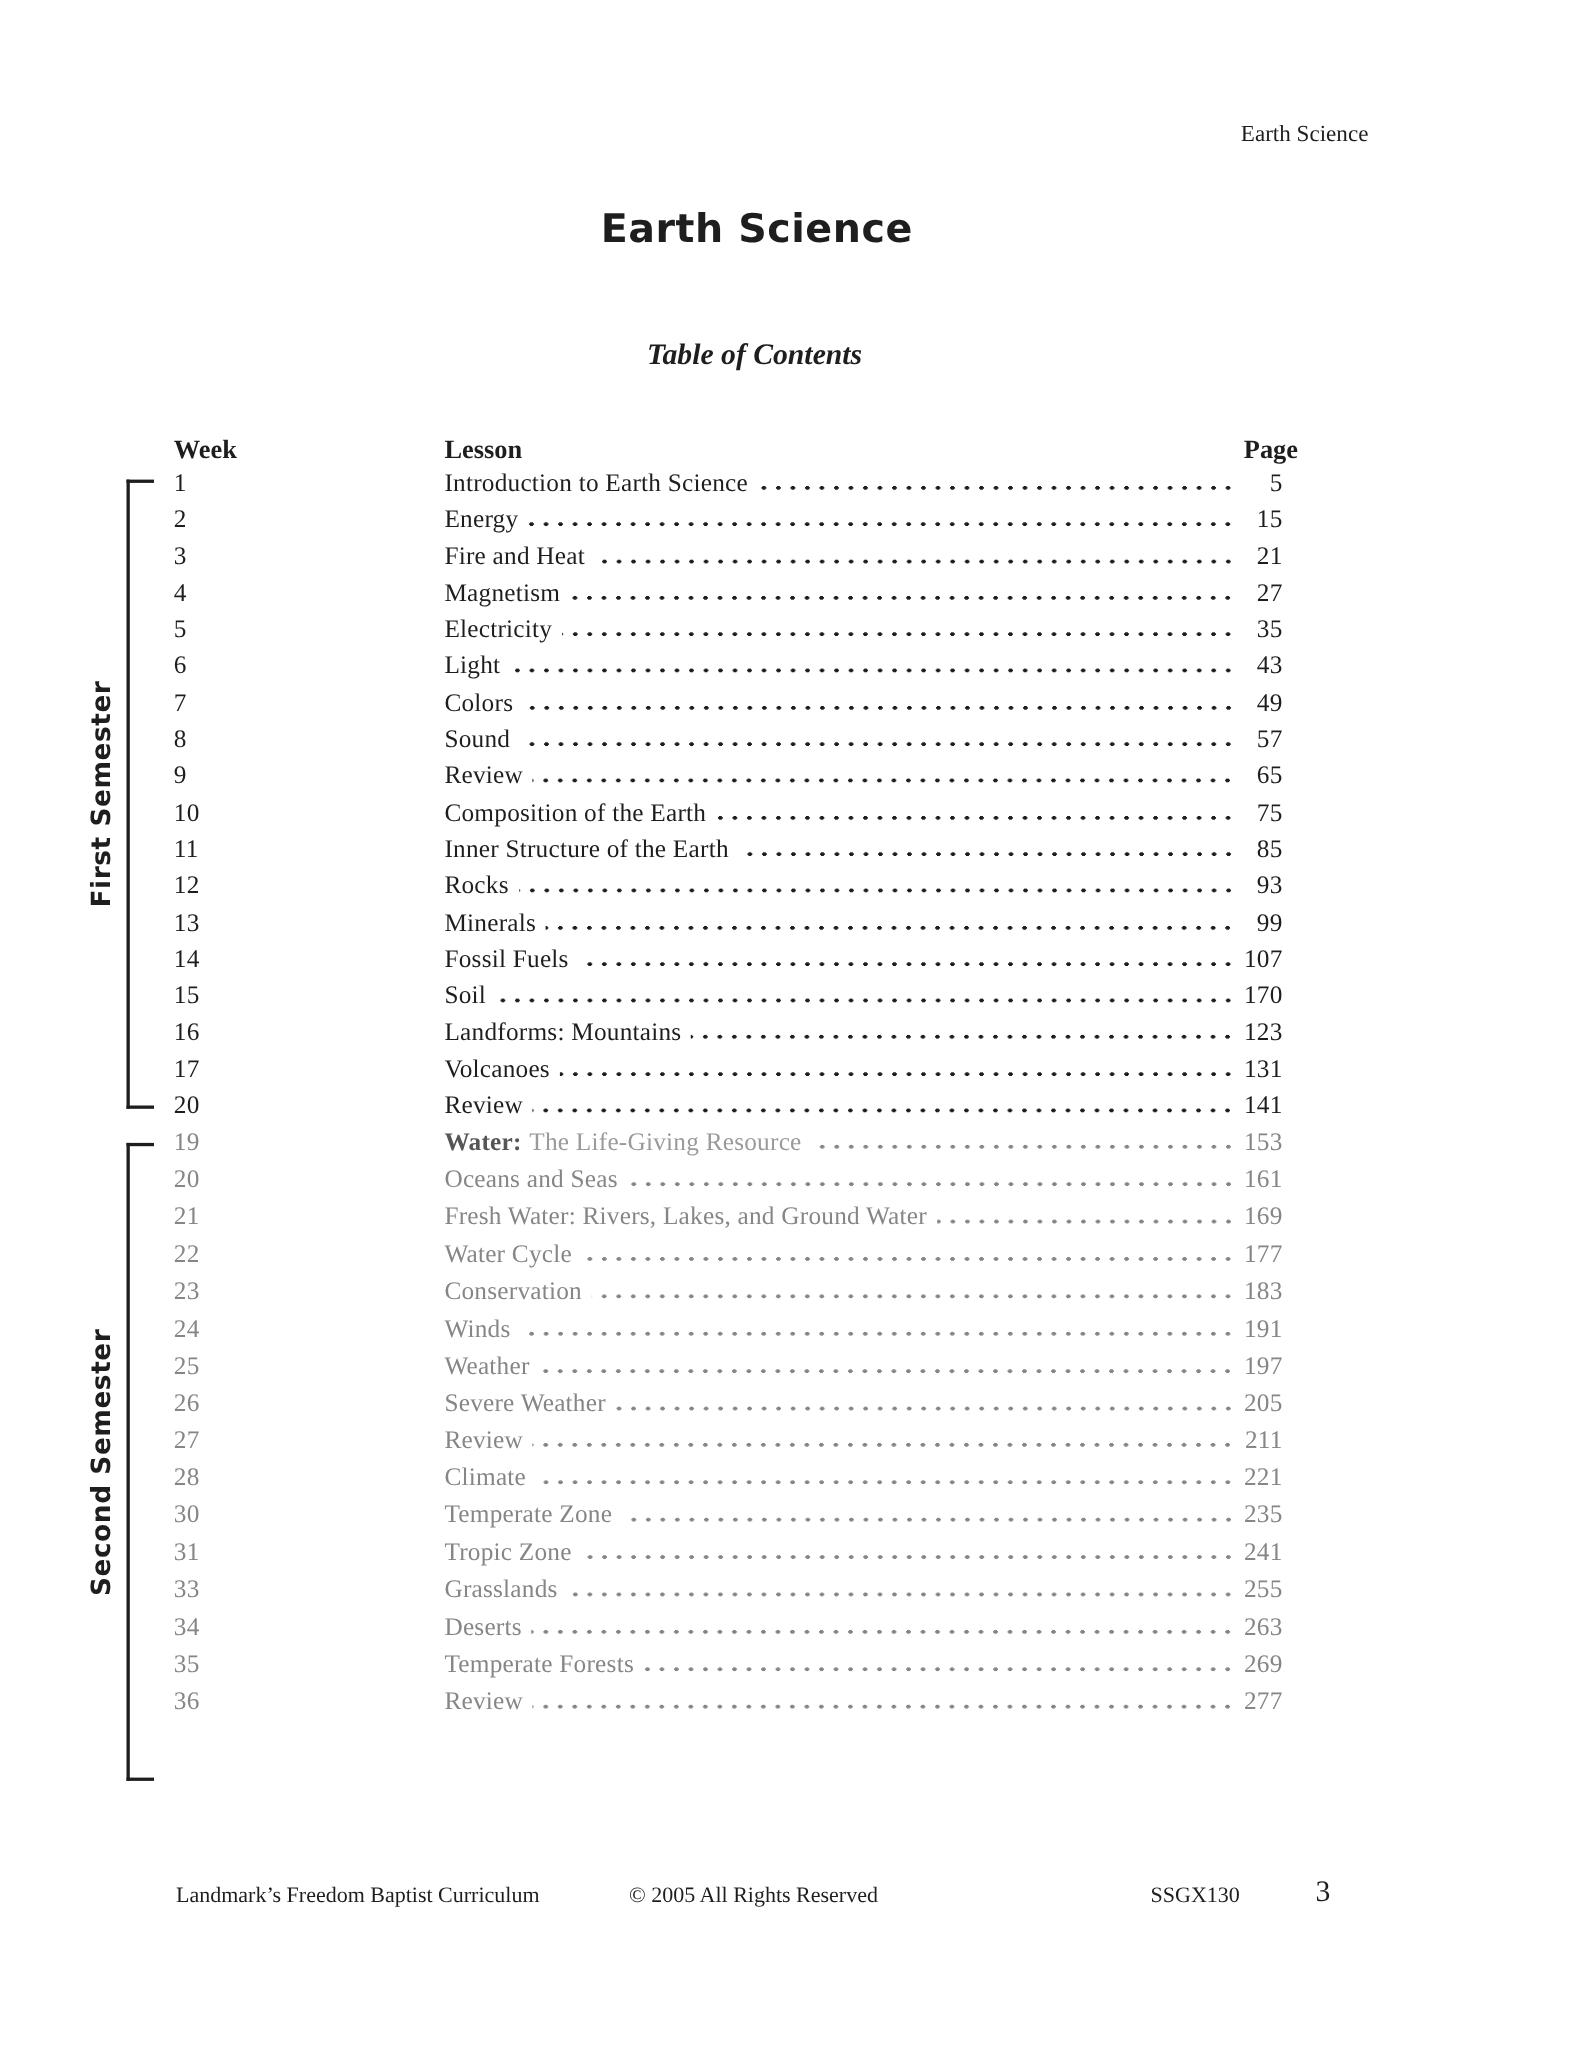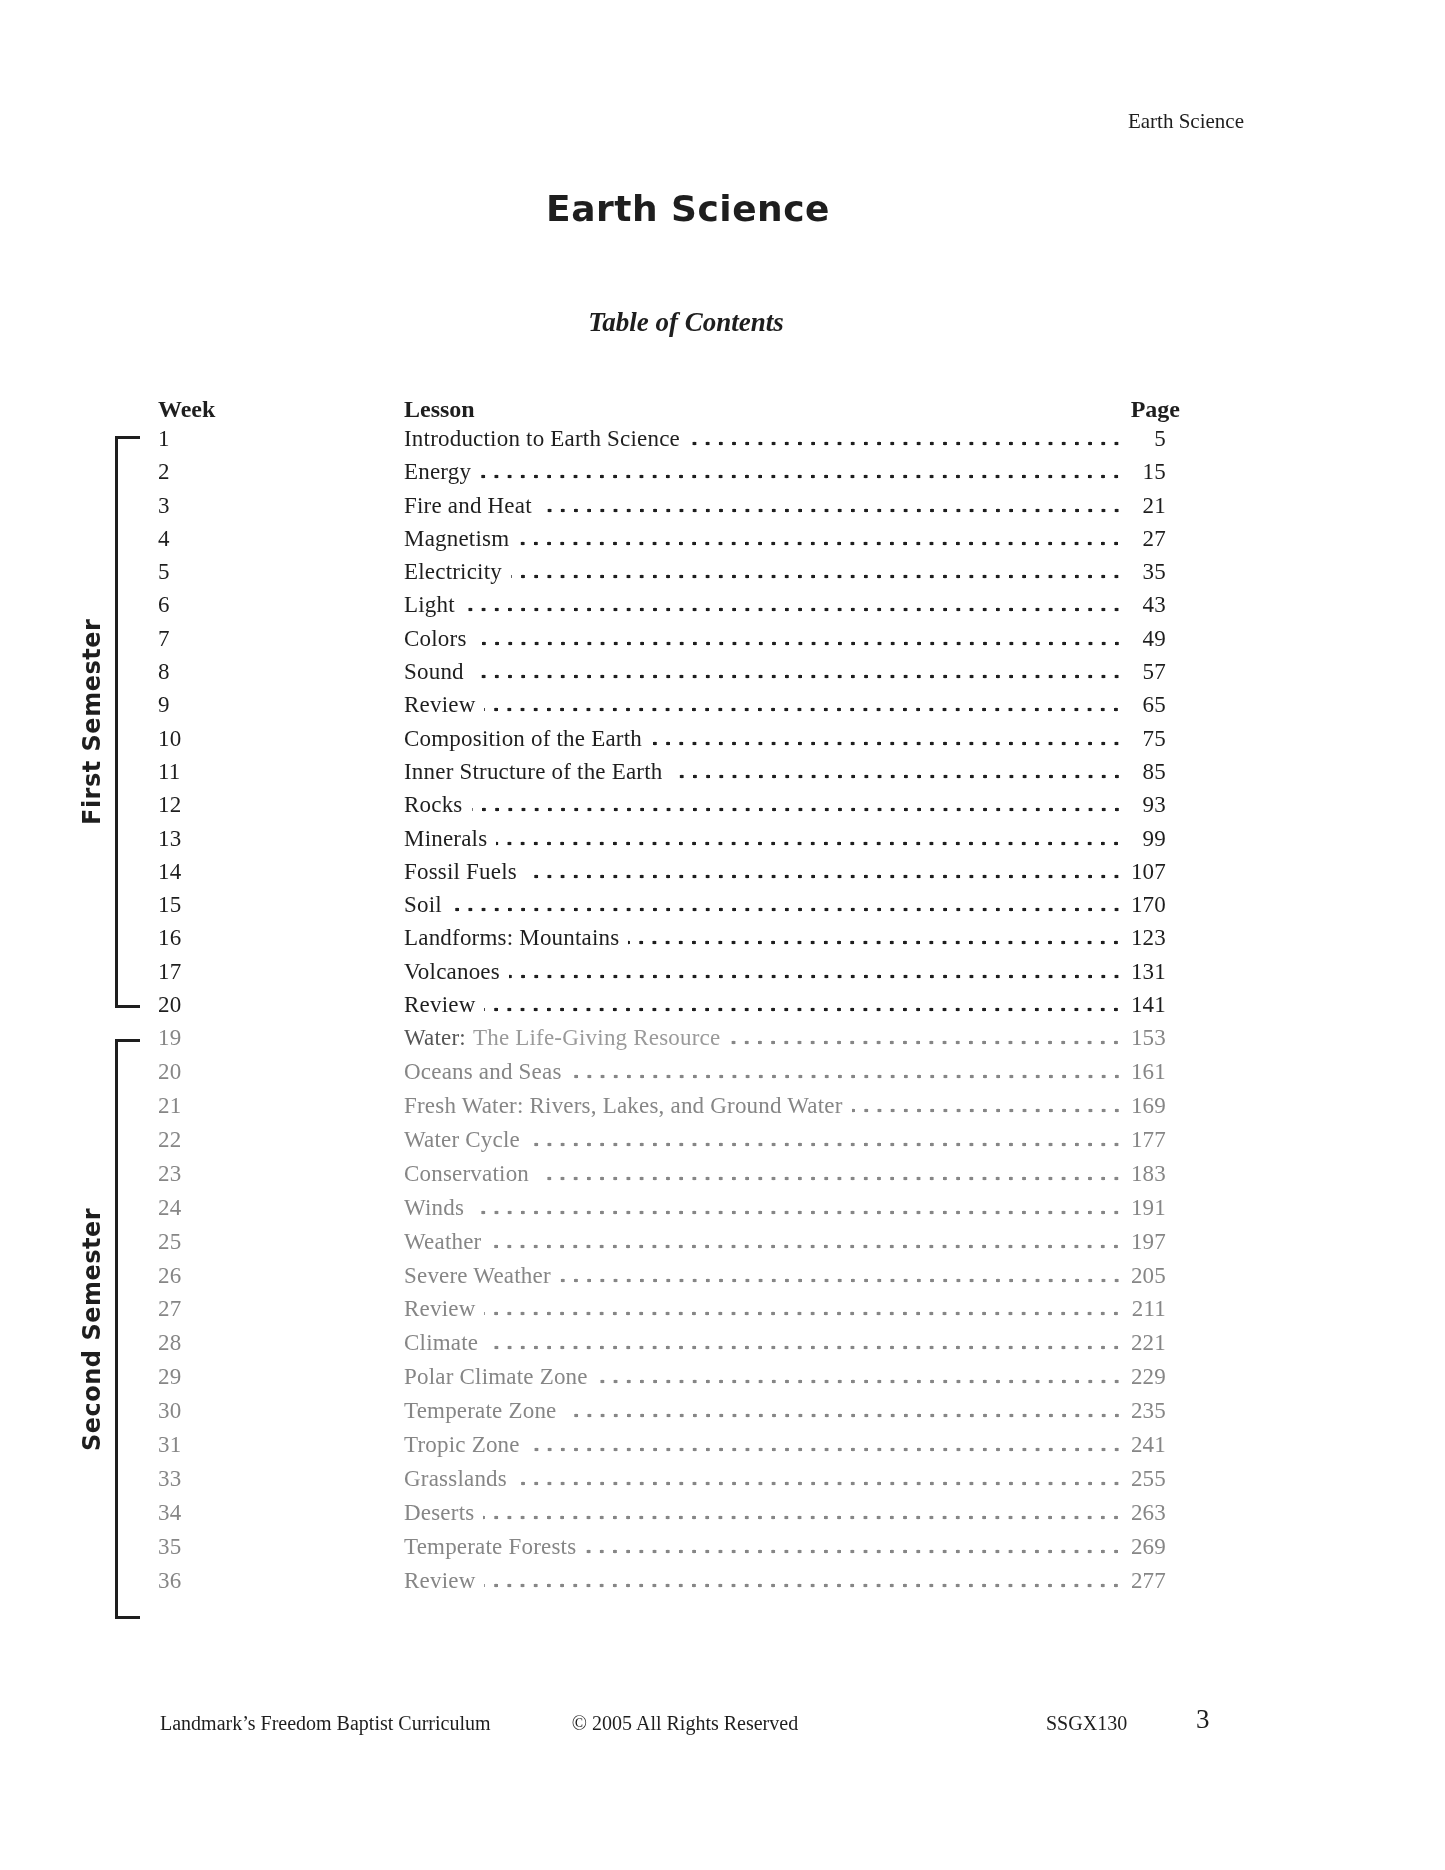--- a/index.html
+++ b/index.html
@@ -76,21 +76,21 @@
     display: flex;
     align-items: baseline;
     font-size: 23px;
     letter-spacing: 0.2px;
   }
   .toc-row.sem1 { height: 33.3px; color: var(--ink); --dot: var(--ink); }
   .toc-row.sem2 { height: 33.9px; color: var(--gray2); --dot: var(--gray2); }
 
   .cell-week { width: 246px; flex: none; }
   .cell-lesson { flex: none; white-space: nowrap; }
-  .lesson-prefix { color: var(--water-prefix); padding-right: 7px; }
+  .lesson-prefix { color: var(--water-prefix); padding-right: 7px; font-weight: bold; }
   .lesson-text.lesson-light { color: var(--water-rest); }
   .leader {
     flex: 1 1 auto;
     height: 5px;
     margin: 0 6px 0 9px;
     background-image: radial-gradient(circle, var(--dot) 1.8px, rgba(0,0,0,0) 2.1px);
     background-size: 13.2px 5px;
     background-repeat: repeat-x;
     background-position: right 0 bottom 0;
   }
@@ -318,26 +318,20 @@
     <span class="leader"></span>
     <span class="cell-page">211</span>
   </div>
         <div class="toc-row sem2">
     <span class="cell-week">28</span>
     <span class="cell-lesson"><span class="lesson-text">Climate</span></span>
     <span class="leader"></span>
     <span class="cell-page">221</span>
   </div>
         <div class="toc-row sem2">
-    <span class="cell-week">29</span>
-    <span class="cell-lesson"><span class="lesson-text">Polar Climate Zone</span></span>
-    <span class="leader"></span>
-    <span class="cell-page">229</span>
-  </div>
-        <div class="toc-row sem2">
     <span class="cell-week">30</span>
     <span class="cell-lesson"><span class="lesson-text">Temperate Zone</span></span>
     <span class="leader"></span>
     <span class="cell-page">235</span>
   </div>
         <div class="toc-row sem2">
     <span class="cell-week">31</span>
     <span class="cell-lesson"><span class="lesson-text">Tropic Zone</span></span>
     <span class="leader"></span>
     <span class="cell-page">241</span>

